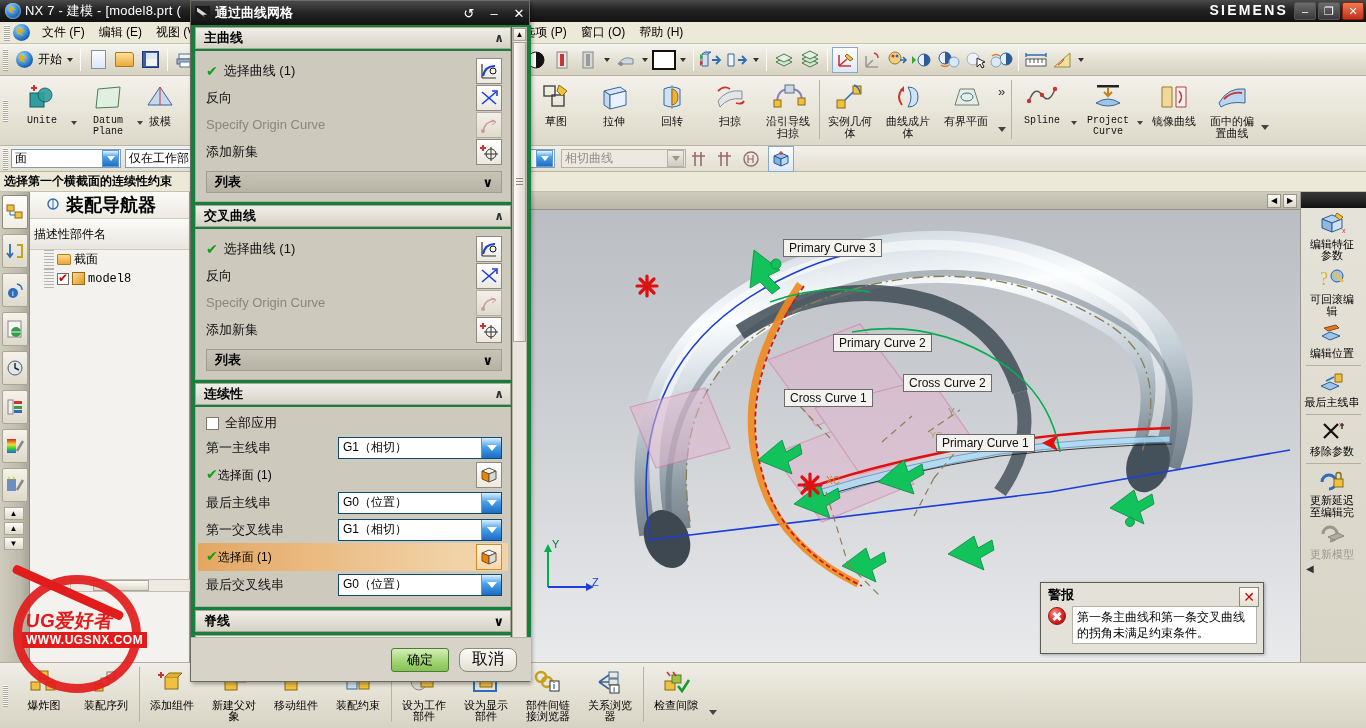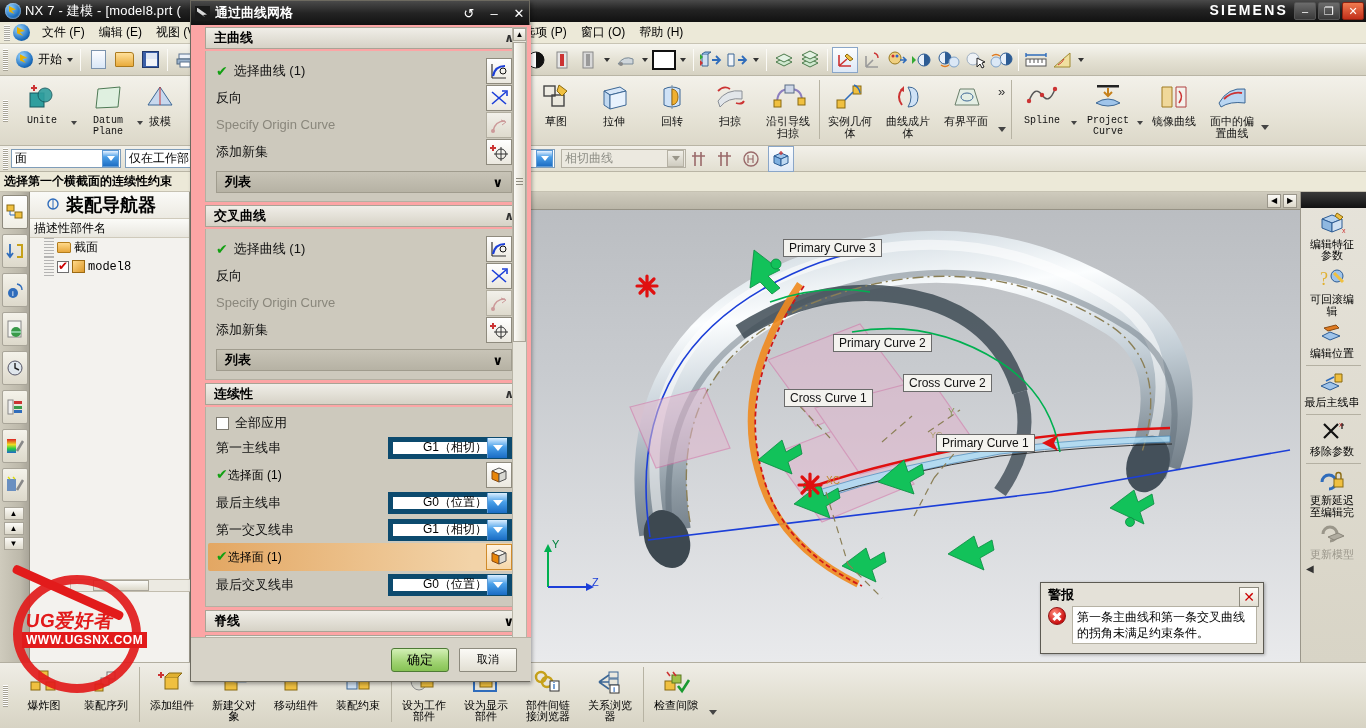--- a/index.html
+++ b/index.html
@@ -109,21 +109,21 @@
     background:linear-gradient(180deg,#f4f2ea,#ddd9cb);display:flex;align-items:center;justify-content:center;
     border-radius:2px;}
   .resbtn.active{background:linear-gradient(180deg,#fff,#f0eee4);border-color:#8e8a7d;}
 
   
   #navpanel{ left:30px; top:192px; width:160px; height:470px; background:#f3f2ee;
     border-right:1px solid #9a968a;}
   #navhead{height:26px;display:flex;align-items:center;gap:6px;padding-left:16px;
     background:linear-gradient(180deg,#fafaf7,#eceae2);}
   #navhead .t{font-weight:bold;font-size:18px;}
-  #navcolhdr{height:20px;background:linear-gradient(180deg,#fbfbf8,#e8e6de);
+  #navcolhdr{height:32px;background:linear-gradient(180deg,#fbfbf8,#e8e6de);
     border-top:1px solid #cfcabb;border-bottom:1px solid #cfcabb;display:flex;align-items:center;padding-left:4px;
     font-size:12px;}
   .tree-row{height:19px;display:flex;align-items:center;font-size:12px;padding-left:14px;gap:3px;}
   .tree-row .dots{width:10px;height:19px;background:
      repeating-linear-gradient(180deg,#999 0 1px,transparent 1px 3px);opacity:.7;
      align-self:stretch;}
   .chk{width:12px;height:12px;border:1px solid #6e6e6e;background:#fff;position:relative;}
   .chk:after{content:"\2714";position:absolute;left:0px;top:-3px;font-size:12px;color:#c00;font-weight:bold;}
   .folder{width:14px;height:11px;background:linear-gradient(180deg,#ffd98a,#e7a73c);
     border:1px solid #b37d1c;border-radius:1px 2px 1px 1px;}
@@ -142,21 +142,21 @@
     background:#d7d3c8; border:1px solid #6d6a60; box-shadow:2px 2px 4px rgba(0,0,0,.35);}
   #dlg-title{height:24px;background:linear-gradient(180deg,#4a4a4a 0%,#242424 50%,#111 100%);
     color:#fff;display:flex;align-items:center;padding-left:4px;gap:5px;}
   #dlg-title .dico{width:15px;height:15px;position:relative;background:#1a1a1a;}
   #dlg-title .dico:after{content:"";position:absolute;left:2px;top:2px;width:10px;height:10px;
     background:#d8d8d8;clip-path:polygon(0 0,100% 70%,60% 75%,85% 100%,0 40%);}
   #dlg-title .tt{font-size:13px;font-weight:bold;flex:1;}
   .dlgbtn{width:20px;height:19px;display:flex;align-items:center;justify-content:center;
     color:#fff;font-size:13px;}
   #dlg-body{position:absolute;left:0;top:24px;width:340px;height:636px;overflow:hidden;
-    background:#fca5a5;padding:2px 0 0 14px;}
+    background:#15803d;padding:2px 0 0 4px;}
   .sec-hdr{height:22px;background:linear-gradient(180deg,#f0eee8,#d6d2c6);
     border:1px solid #a9a496;display:flex;align-items:center;justify-content:space-between;
     padding:0 6px 0 8px;font-weight:bold;font-size:13px;margin-bottom:2px;width:316px;}
   .sec-hdr .chev{font-size:12px;color:#333;font-weight:bold;}
   .sec-body{width:316px;background:#cdc9bd;border:1px solid #b4b0a2;border-top:none;
     padding:6px 8px 8px 10px;margin-bottom:3px;}
   .row{display:flex;align-items:center;justify-content:space-between;min-height:27px;}
   .row .lab{font-size:13px;color:#111;display:flex;align-items:center;gap:6px;}
   .row .lab.dim{color:#8a877c;font-size:13px;}
   .tick{color:#12a012;font-size:14px;font-weight:bold;line-height:1;}
@@ -164,37 +164,37 @@
     background:linear-gradient(180deg,#ffffff,#ebe8df);display:flex;align-items:center;justify-content:center;}
   .sqbtn.dim{background:linear-gradient(180deg,#f2f0ea,#dedacd);border-color:#b2aea0;}
   .sqbtn.hl{border:1px solid #d08b2a;background:linear-gradient(180deg,#fff3e2,#f6d7a8);}
   .listbar{height:22px;width:296px;background:linear-gradient(180deg,#c8c4b7,#b6b2a4);
     border:1px solid #a09c8e;display:flex;align-items:center;justify-content:space-between;
     padding:0 8px;font-weight:bold;font-size:13px;margin-top:6px;}
   .selrow{display:flex;align-items:center;justify-content:space-between;min-height:28px;}
   .selrow.hlrow{background:linear-gradient(90deg,#e3a763,#f2d3a8 85%);border-radius:2px;
     margin:0 -6px 0 -8px;padding:0 6px 0 8px;}
   .cbx{width:13px;height:13px;border:1px solid #7d7a70;background:#fff;}
-  .dd{width:124px;height:22px;border:5px solid #0c4a6e;background:#fff;display:flex;align-items:center;
-    font-size:12px;padding-left:4px;text-align:right;}
+  .dd{width:164px;height:22px;border:1px solid #0c4a6e;background:#fff;display:flex;align-items:center;
+    font-size:12px;padding-left:4px;}
   .dd .txt{flex:1;}
   .dd .arw{width:20px;height:20px;background:linear-gradient(180deg,#dcefff,#49a0e9 45%,#1a6cc4);
     border-left:1px solid #5c9ad6;display:flex;align-items:center;justify-content:center;}
   .dd .arw:after{content:"";width:0;height:0;border-left:5px solid transparent;
     border-right:5px solid transparent;border-top:6px solid #fff;}
   .collapsed-hdr{height:22px;width:316px;background:linear-gradient(180deg,#f0eee8,#d6d2c6);
     border:1px solid #a9a496;display:flex;align-items:center;justify-content:space-between;
     padding:0 6px 0 8px;font-weight:bold;font-size:13px;margin-bottom:3px;}
   #dlg-footer{position:absolute;left:0;bottom:0;width:340px;height:44px;background:#d7d3c8;
     border-top:1px solid #b6b2a4;display:flex;align-items:center;justify-content:flex-end;gap:10px;padding-right:14px;}
   .okbtn{width:58px;height:24px;border:1px solid #4e7a35;border-radius:3px;
     background:linear-gradient(180deg,#d3f0b6,#9fd271 60%,#86c254);font-size:13px;
     display:flex;align-items:center;justify-content:center;}
-  .cancelbtn{width:58px;height:24px;border:1px solid #8d8a7e;border-radius:1px;
-    background:linear-gradient(180deg,#fbfaf6,#e2dfd3);font-size:11px;
+  .cancelbtn{width:58px;height:24px;border:1px solid #8d8a7e;border-radius:8px;
+    background:linear-gradient(180deg,#fbfaf6,#e2dfd3);font-size:16px;
     display:flex;align-items:center;justify-content:center;}
   
   #dlg-scroll{position:absolute;right:2px;top:26px;width:15px;height:634px;background:#e8e6dd;border:1px solid #b8b4a6;}
   .sb-arrow{width:13px;height:13px;background:linear-gradient(180deg,#fcfbf7,#ddd9cb);
     border:1px solid #a9a599;display:flex;align-items:center;justify-content:center;font-size:8px;}
   #dlg-scroll .thumb{position:absolute;left:0;top:14px;width:13px;height:300px;
     background:linear-gradient(90deg,#fcfbf7,#ddd9cb);border:1px solid #a9a599;}
   #dlg-scroll .grip{position:absolute;left:3px;top:150px;width:7px;height:8px;
     background:repeating-linear-gradient(180deg,#8d8a7e 0 1px,transparent 1px 3px);}
 

